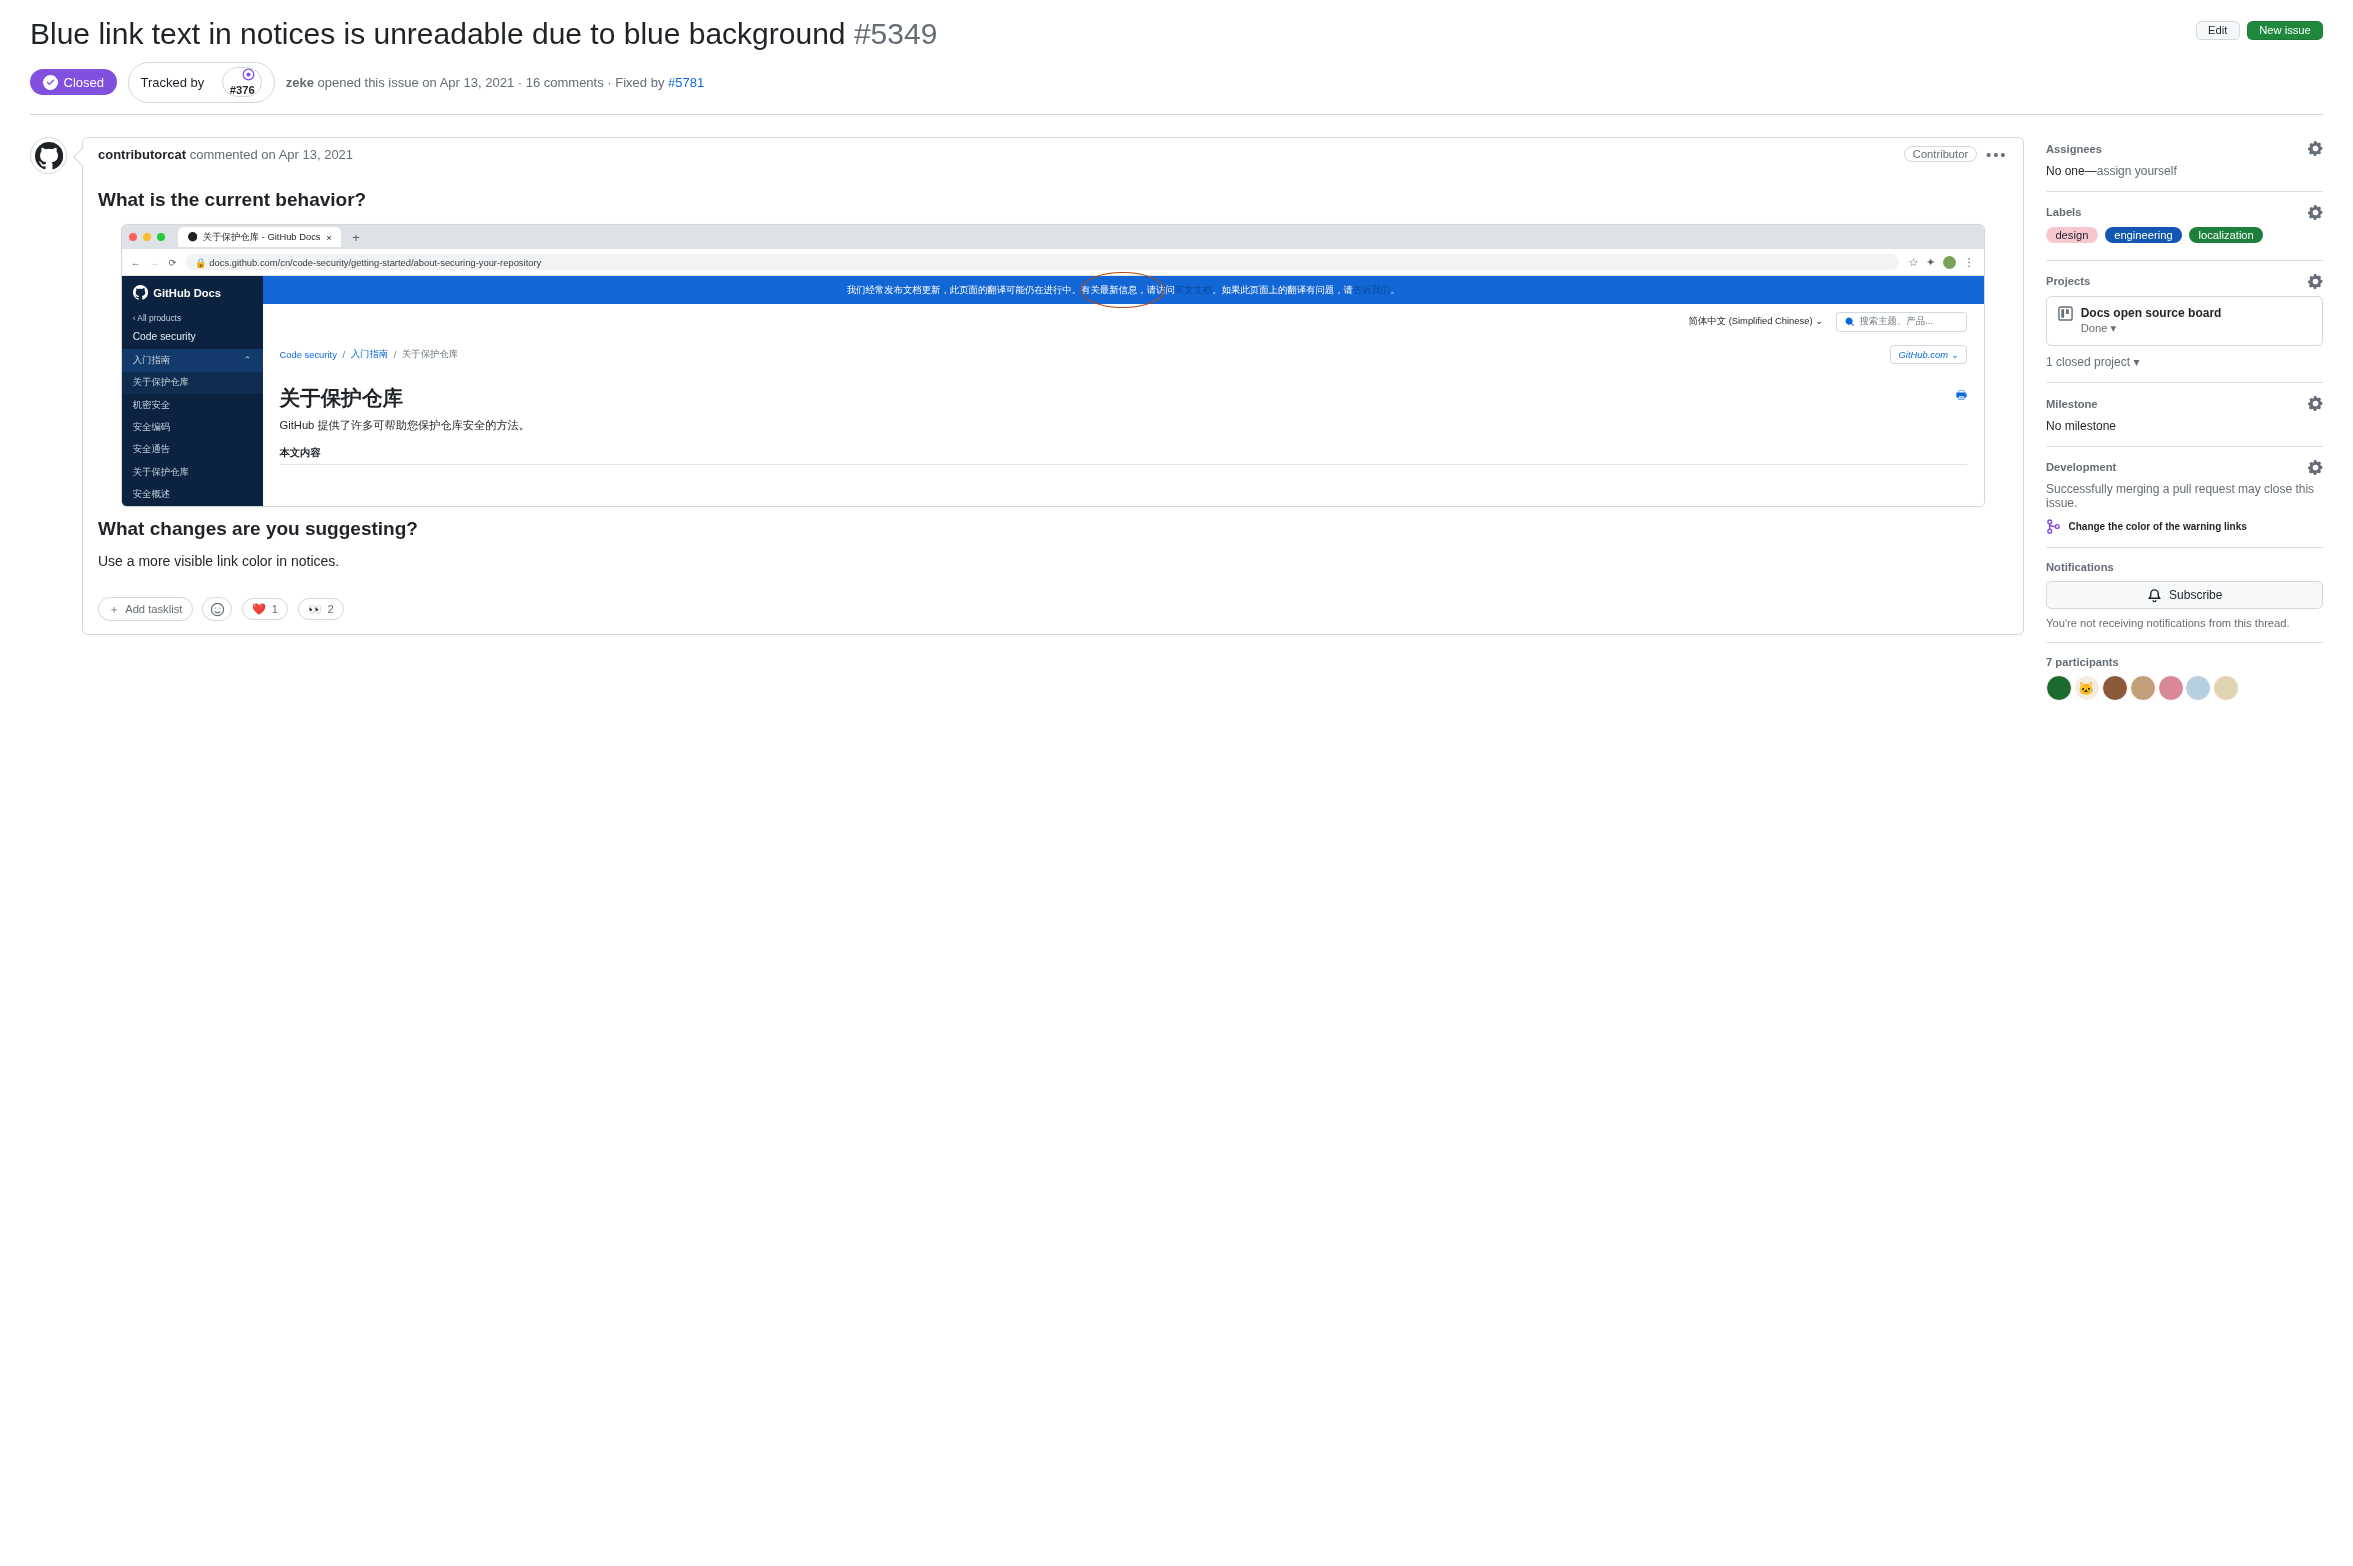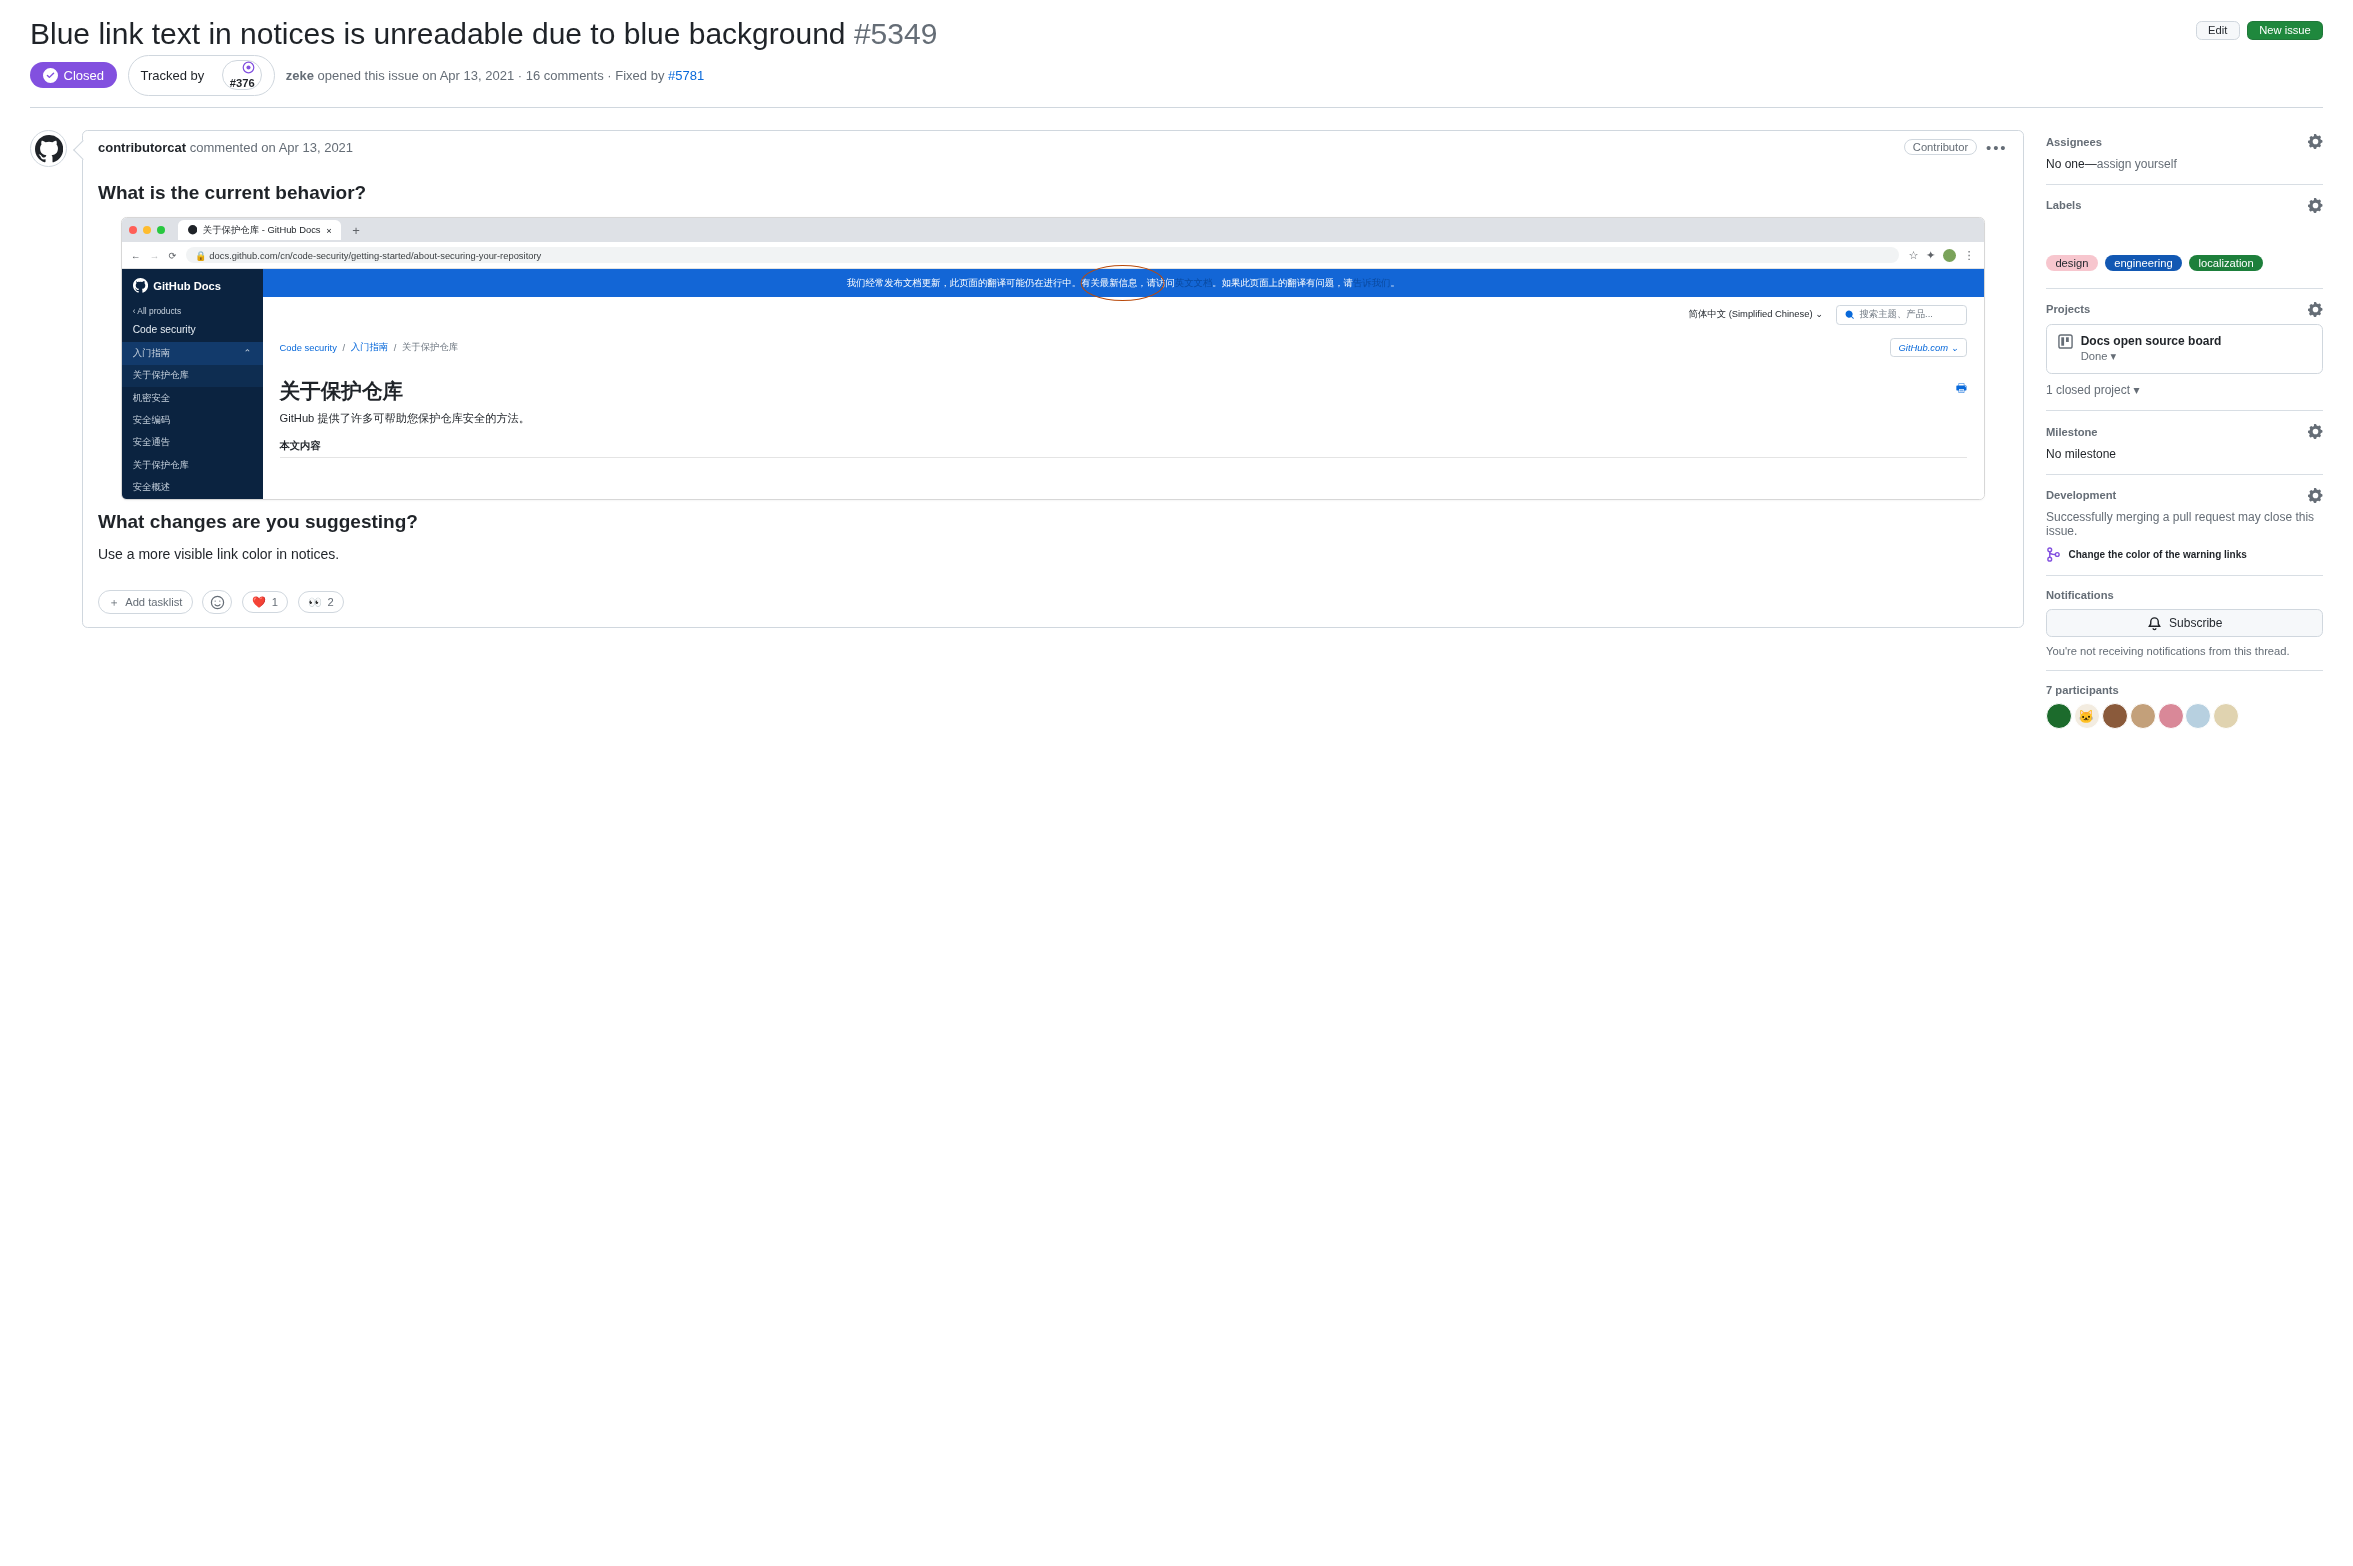--- a/index.html
+++ b/index.html
@@ -7,21 +7,21 @@
   font-family: -apple-system, BlinkMacSystemFont, "Segoe UI", Helvetica, Arial, sans-serif;
   font-size: 13px;
   color: #1f2328;
   background: #fff;
   padding: 15px 30px;
 }
 a { color: #0969da; text-decoration: none; }
 
 
 .issue-header { margin-bottom: 7.5px; }
-.title-row { display: flex; align-items: flex-start; justify-content: space-between; gap: 15px; margin-bottom: 2px; }
+.title-row { display: flex; align-items: flex-start; justify-content: space-between; gap: 15px; margin-bottom: 9px; }
 .issue-title { font-size: 30px; font-weight: 400; line-height: 1.25; flex: 1; }
 .issue-title .num { color: #656d76; font-weight: 300; }
 .title-actions { display: flex; gap: 7.5px; flex-shrink: 0; margin-top: 5.6px; }
 .btn { display:inline-flex; align-items:center; padding: 4.7px 13px; border: 0.9px solid #d0d7de; border-radius: 5.6px; background: #f6f8fa; font-size: 12px; font-weight: 500; cursor: pointer; color:#24292f;}
 .btn-primary { background:#1f883d; color:#fff; border-color: rgba(31,35,40,.15); }
 .btn-sm { padding: 2.8px 11.2px; font-size: 11.2px; }
 
 .meta-row { display: flex; align-items: center; gap: 11.2px; flex-wrap: wrap; font-size: 13px; color: #656d76; margin-bottom: 11.2px;}
 .state-badge { display:inline-flex; align-items:center; gap:5.6px; background:#8250df; color:#fff; padding: 5.6px 13px; border-radius: 936px; font-weight: 500; font-size:13px;}
 .tracked-badge { display:inline-flex; align-items:center; gap:18px; border:0.9px solid #d0d7de; border-radius: 936px; padding: 4.7px 11.2px; font-size:13px; color:#1f2328;}
@@ -91,21 +91,21 @@
 .pill .cnt { font-size:11.2px;}
 
 
 .sb-sect { border-bottom:0.9px solid #d8dee4; padding: 13px 0;}
 .sb-sect:first-child{padding-top:3.7px;}
 .sb-head { display:flex; justify-content:space-between; align-items:center; font-size:11.2px; font-weight:600; color:#656d76; margin-bottom:7.5px;}
 .sb-head .gear{cursor:pointer;}
 .sb-body { font-size:12px; color:#1f2328;}
 .label { display:inline-block; padding:1.9px 9.4px; border-radius:936px; font-size:11.2px; font-weight:500; margin-right:3.7px; margin-bottom:3.7px;}
 .label.design{background:#f7c6ce; color:#24292f;}
-.label.eng{background:#1258b3; color:#fff;margin-top:35px;}
+.label.eng{background:#1258b3; color:#fff;}
 .label.loc{background:#1d7f3b; color:#fff;}
 .project-card{border:0.9px solid #d0d7de; border-radius:5.6px; padding:9.4px 11.2px; display:flex; gap:7.5px; align-items:flex-start;}
 .project-card .pname{font-weight:600; color:#1f2328; font-size:12px;}
 .project-card .pstatus{font-size:11.2px; color:#656d76; margin-top:1.9px;}
 .sb-muted{color:#656d76; font-size:12px;}
 .dev-link{display:flex; gap:7.5px; align-items:center; color:#1f2328; font-weight:600; font-size:10px;}
 .dev-link .merge-icon{color:#8250df;}
 .subscribe-btn{display:flex; align-items:center; justify-content:center; gap:7.5px; width:100%; border:0.9px solid #d0d7de; border-radius:5.6px; background:#f6f8fa; padding:5.6px; font-size:12px; font-weight:500; cursor:pointer; color:#24292f;}
 .participants{display:flex; gap:1.9px; margin-top:7.5px;}
 .part-av{width:26px; height:26px; border-radius:50%; background:#ddd; border:0.9px solid #fff; display:flex; align-items:center; justify-content:center; font-size:13px;}

